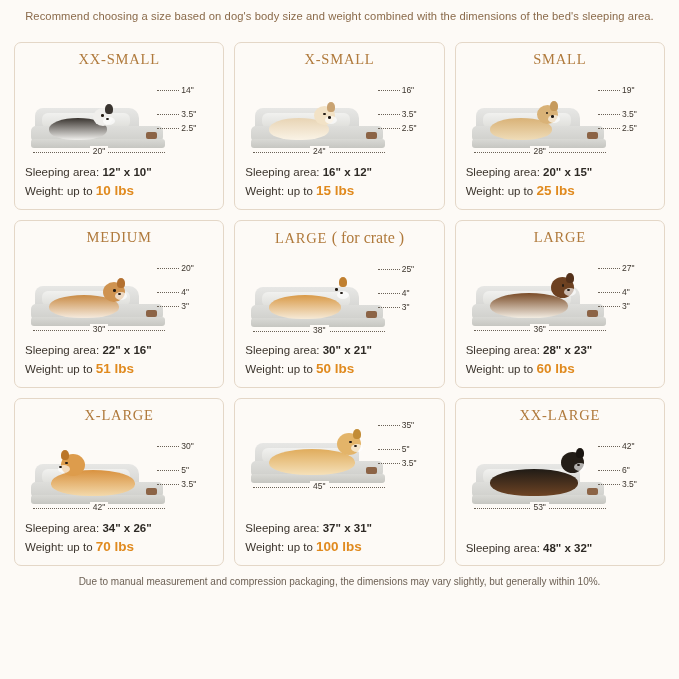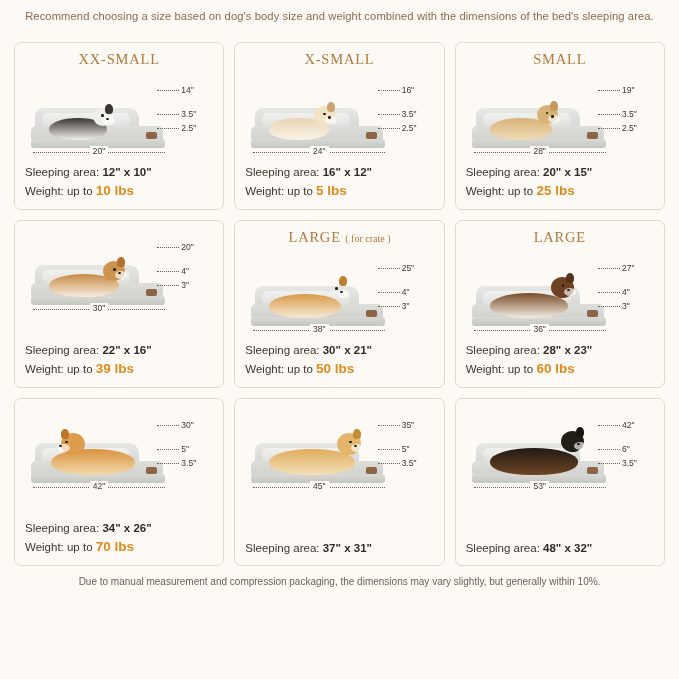--- a/index.html
+++ b/index.html
@@ -57,21 +57,21 @@
   .card-title {
     text-align: center;
     font-family: "Liberation Serif", serif;
     font-size: 14.5px;
     color: #b07a3c;
     letter-spacing: 0.8px;
     margin: 2px 0 2px 0;
     white-space: nowrap;
   }
   .card-title .sub {
-    font-size: 10px;
+    font-size: 16px;
     letter-spacing: 0;
     color: #b07a3c;
   }
   .illus {
     position: relative;
     height: 86px;
     margin: 0 2px;
   }
   
   .bed {
@@ -300,21 +300,21 @@
       <div class="width-dim">
         <div class="bar"></div>
         <span>24"</span>
       </div>
     </div>
     <div class="specs">
       <div class="row">
         <span>Sleeping area: </span><span class="val">16" x 12"</span>
       </div>
       <div class="row">
-        <span>Weight: up to </span><span class="wt">5 lbs</span>
+        <span>Weight: up to </span><span class="wt">15 lbs</span>
       </div>
     </div>
   </div>
   <div class="card">
     <div class="card-title">
       <span>SMALL</span>
     </div>
     <div class="illus">
       <div class="bed">
         <div class="back"></div>
@@ -348,20 +348,23 @@
     <div class="specs">
       <div class="row">
         <span>Sleeping area: </span><span class="val">20" x 15"</span>
       </div>
       <div class="row">
         <span>Weight: up to </span><span class="wt">25 lbs</span>
       </div>
     </div>
   </div>
   <div class="card">
+    <div class="card-title">
+      <span>MEDIUM</span>
+    </div>
     <div class="illus">
       <div class="bed">
         <div class="back"></div>
         <div class="seat"></div>
         <div class="base"></div>
         <div class="tag"></div>
       </div>
 
     <div class="dog" style="left:24px; bottom:16px; width:70px; height:23px;
                 background:linear-gradient(180deg, #c98b45, #f5eadd);">
@@ -383,21 +386,21 @@
       <div class="width-dim">
         <div class="bar"></div>
         <span>30"</span>
       </div>
     </div>
     <div class="specs">
       <div class="row">
         <span>Sleeping area: </span><span class="val">22" x 16"</span>
       </div>
       <div class="row">
-        <span>Weight: up to </span><span class="wt">39 lbs</span>
+        <span>Weight: up to </span><span class="wt">51 lbs</span>
       </div>
     </div>
   </div>
   <div class="card">
     <div class="card-title">
       <span>LARGE</span> <span class="sub">( for crate )</span>
     </div>
     <div class="illus">
       <div class="bed">
         <div class="back"></div>
@@ -474,20 +477,23 @@
     <div class="specs">
       <div class="row">
         <span>Sleeping area: </span><span class="val">28" x 23"</span>
       </div>
       <div class="row">
         <span>Weight: up to </span><span class="wt">60 lbs</span>
       </div>
     </div>
   </div>
   <div class="card">
+    <div class="card-title">
+      <span>X-LARGE</span>
+    </div>
     <div class="illus">
       <div class="bed">
         <div class="back"></div>
         <div class="seat"></div>
         <div class="base"></div>
         <div class="tag"></div>
       </div>
 
     <div class="dog" style="left:26px; bottom:16px; width:84px; height:26px;
                 background:linear-gradient(180deg, #d9923f, #f3d9ab);">
@@ -548,23 +554,29 @@
       </div>
       <div class="width-dim">
         <div class="bar"></div>
         <span>45"</span>
       </div>
     </div>
     <div class="specs">
       <div class="row">
         <span>Sleeping area: </span><span class="val">37" x 31"</span>
       </div>
-    </div>
-  </div>
-  <div class="card">
+      <div class="row">
+        <span>Weight: up to </span><span class="wt">100 lbs</span>
+      </div>
+    </div>
+  </div>
+  <div class="card">
+    <div class="card-title">
+      <span>XX-LARGE</span>
+    </div>
     <div class="illus">
       <div class="bed">
         <div class="back"></div>
         <div class="seat"></div>
         <div class="base"></div>
         <div class="tag"></div>
       </div>
 
     <div class="dog" style="left:24px; bottom:16px; width:88px; height:27px;
                 background:linear-gradient(180deg, #201b16, #6e4424);">

